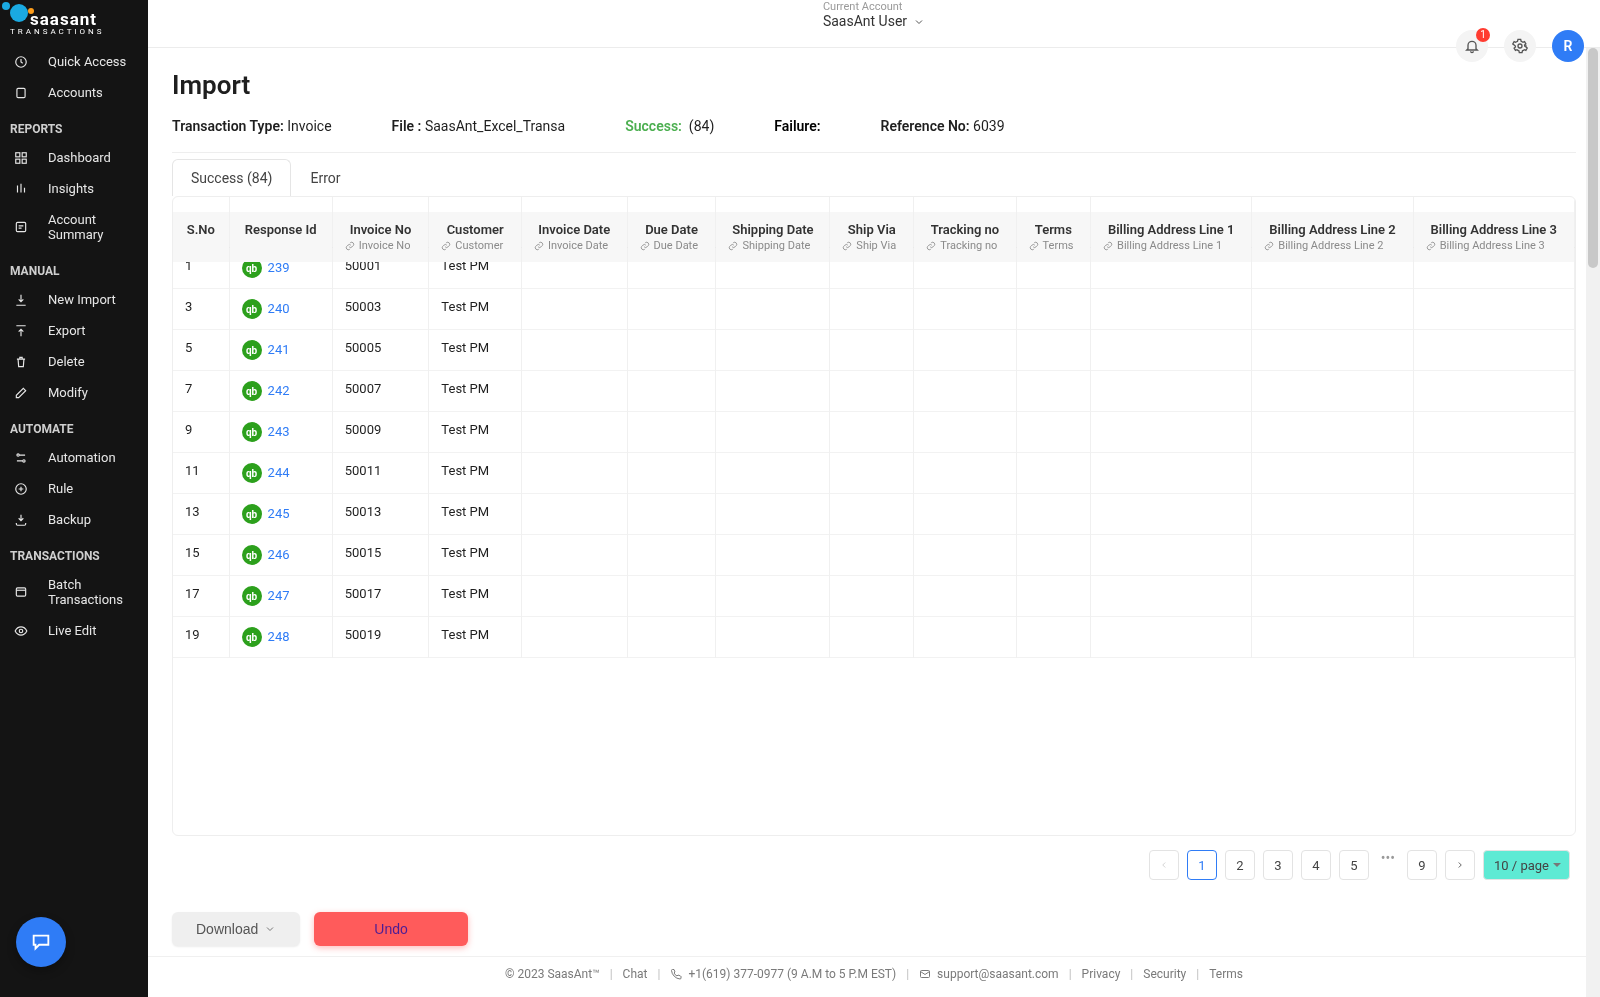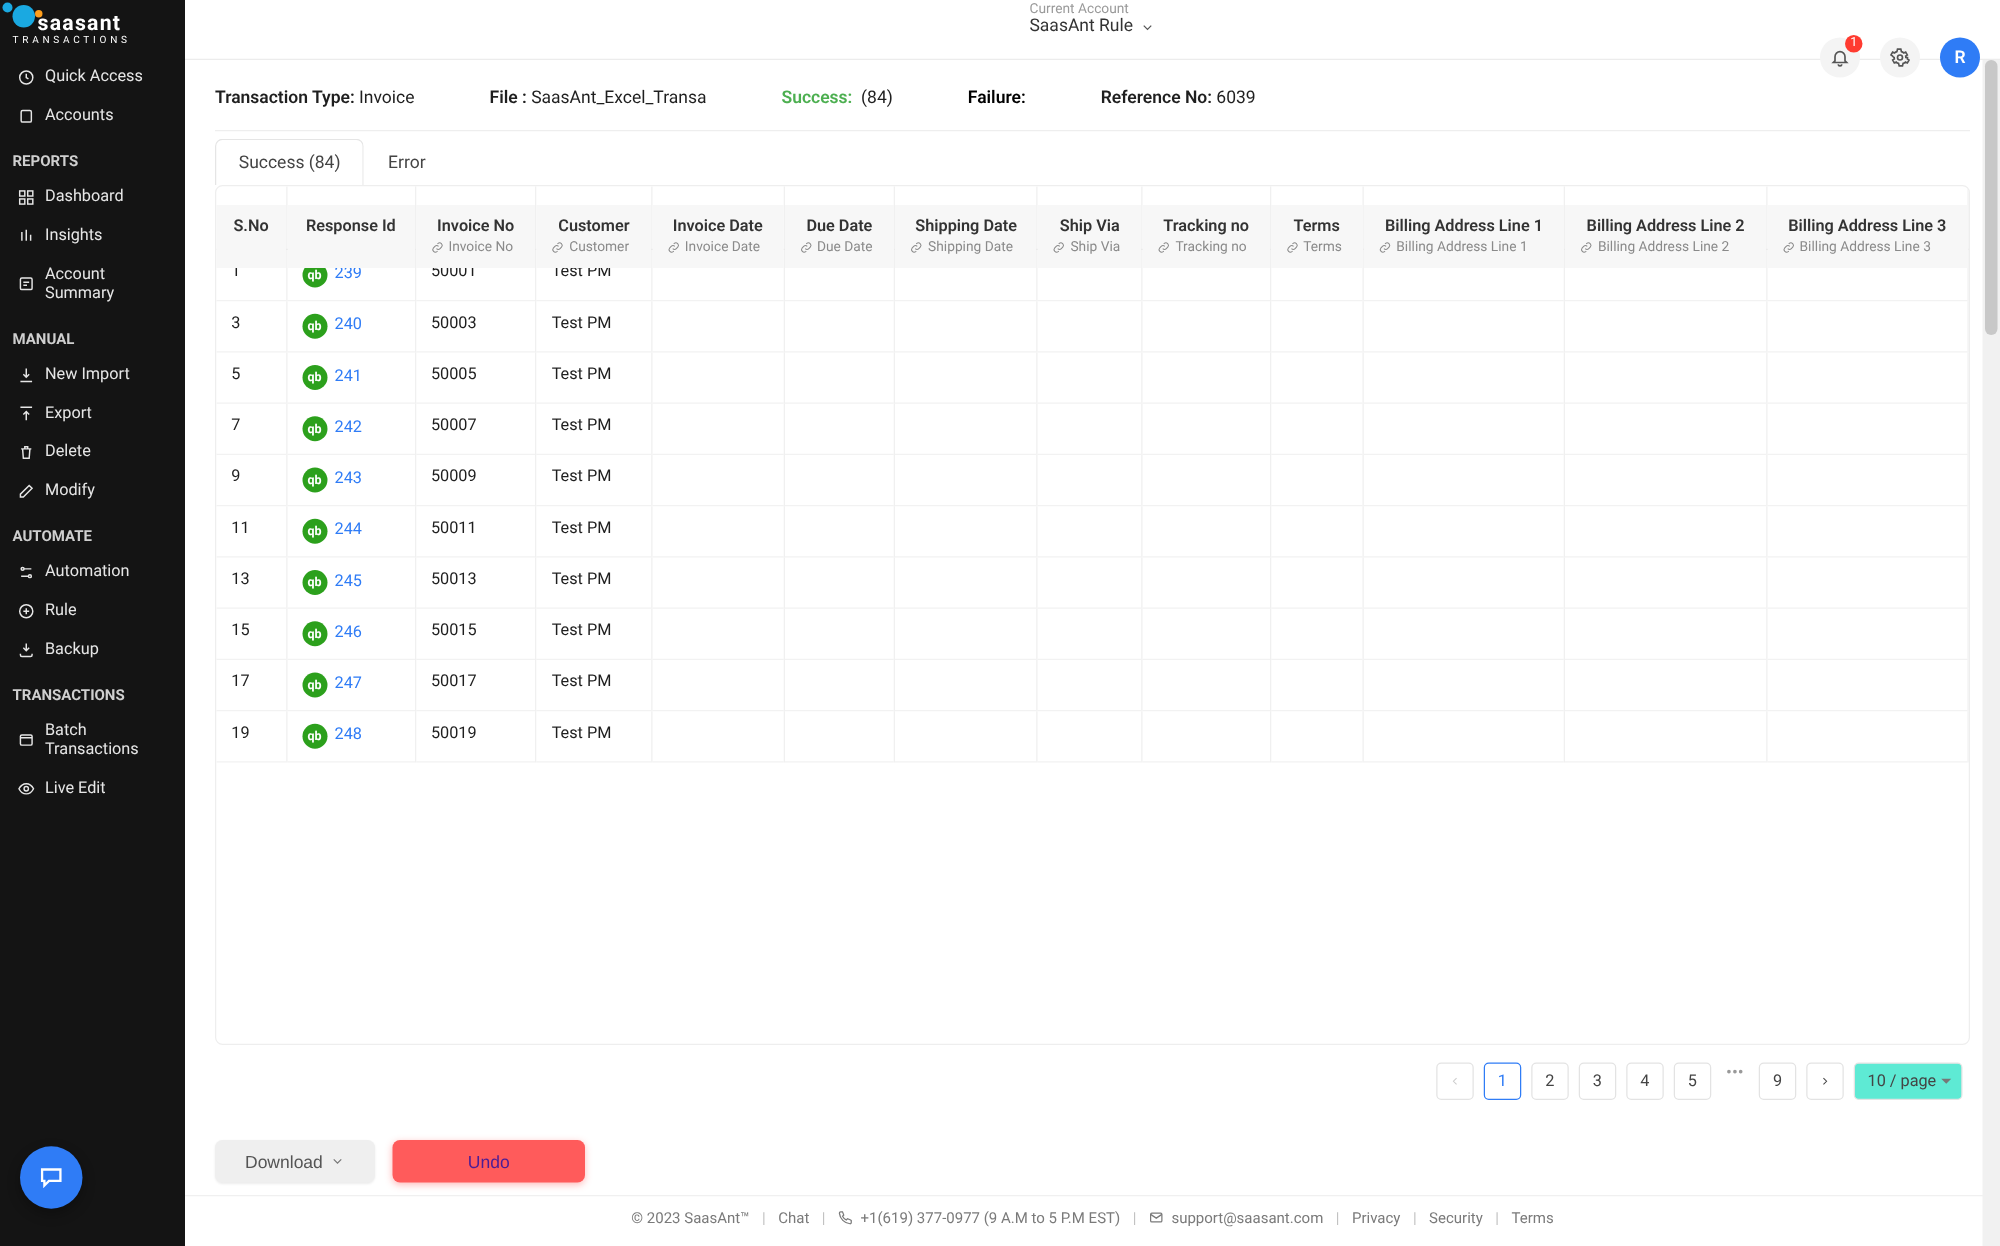--- a/index.html
+++ b/index.html
@@ -3,21 +3,21 @@
 <meta charset="utf-8">
 <style>
   * { box-sizing: border-box; margin: 0; padding: 0; }
   body { font-family: -apple-system, BlinkMacSystemFont, "Segoe UI", Roboto, sans-serif; font-size: 14px; color: #1f1f1f; background: #fff; width:1600px; height:997px; overflow:hidden;}
   .app { display: flex; width: 1600px; height: 997px; }
   
   .sidebar { width: 148px; background: #141414; color: #e6e6e6; display:flex; flex-direction:column; padding-top:6px;}
   .logo-wrap { padding: 4px 10px 10px 10px; display:flex; align-items:center;}
   .logo-text { font-size:17px; font-weight:700; letter-spacing:1px; color:#fff; }
   .logo-sub { font-size:8px; letter-spacing:3px; color:#fff; }
-  .side-item { display:flex; align-items:center; gap:8px; padding:8px 14px; font-size:13px; color:#e6e6e6; cursor:pointer;}
+  .side-item { display:flex; align-items:center; gap:20px; padding:8px 14px; font-size:13px; color:#e6e6e6; cursor:pointer;}
   .side-section { font-size:12px; font-weight:700; color:#cfcfcf; padding:14px 10px 6px 10px;}
   .side-icon { width:14px; height:14px; display:inline-flex; align-items:center; justify-content:center; color:#e6e6e6;}
   .side-icon svg { width:14px; height:14px; stroke:currentColor; fill:none; stroke-width:2;}
   .chat-fab { margin:auto 0 30px 16px; width:50px; height:50px; border-radius:25px; background:#2f7cf6; display:flex; align-items:center; justify-content:center; box-shadow:0 4px 10px rgba(0,0,0,.3);}
   .chat-fab svg { width:22px; height:22px; stroke:#fff; fill:none; stroke-width:2;}
   
   .main { flex:1; display:flex; flex-direction:column; min-width:0;}
   .topbar { height:48px; border-bottom:1px solid #ececec; display:flex; align-items:center; padding:0 16px;flex-direction:column;}
   .acct { display:flex; flex-direction:column; line-height:1.2;}
   .acct-label { font-size:11px; color:#9a9a9a;}
@@ -229,21 +229,21 @@
         </svg>
     </div>
   </div>
 
   <div class="main">
 
     <div class="topbar">
       <div class="acct">
         <span class="acct-label">Current Account</span>
         <span class="acct-name">
-          <span>SaasAnt Rule</span>
+          <span>SaasAnt User</span>
           <svg width="12" height="12" viewBox="0 0 24 24" fill="none" stroke="#555" stroke-width="2">
               <polyline points="6 9 12 15 18 9"></polyline>
             </svg>
         </span>
       </div>
       <div class="top-right">
         <div class="icon-btn">
           <svg viewBox="0 0 24 24">
               <path d="M18 16V11a6 6 0 10-12 0v5l-2 2h16z"></path>
               <path d="M10 20a2 2 0 004 0"></path>
@@ -256,20 +256,21 @@
               <path d="M19 12a7 7 0 00-.2-1.6l2-1.5-2-3.4-2.3 1a7 7 0 00-2.8-1.6L13 2h-4l-.7 2.9a7 7 0 00-2.8 1.6l-2.3-1-2 3.4 2 1.5A7 7 0 005 12c0 .5.1 1.1.2 1.6l-2 1.5 2 3.4 2.3-1a7 7 0 002.8 1.6L11 22h4l.7-2.9a7 7 0 002.8-1.6l2.3 1 2-3.4-2-1.5c.1-.5.2-1.1.2-1.6z"></path>
             </svg>
         </div>
         <div class="avatar">
           <span>R</span>
         </div>
       </div>
     </div>
 
     <div class="content">
+      <div class="page-title">Import</div>
       <div class="meta-row">
         <div><span class="meta-label">Transaction Type:</span> <span class="value">Invoice</span></div>
         <div><span class="meta-label">File :</span> <span class="value">SaasAnt_Excel_Transa</span></div>
         <div><span class="meta-success">Success:</span> &nbsp;<span class="value">(84)</span></div>
         <div><span class="meta-fail">Failure:</span></div>
         <div><span class="meta-label">Reference No:</span> <span class="value">6039</span></div>
       </div>
       <hr class="sep">
       <div class="tabs">
         <div class="tab active">Success (84)</div>

